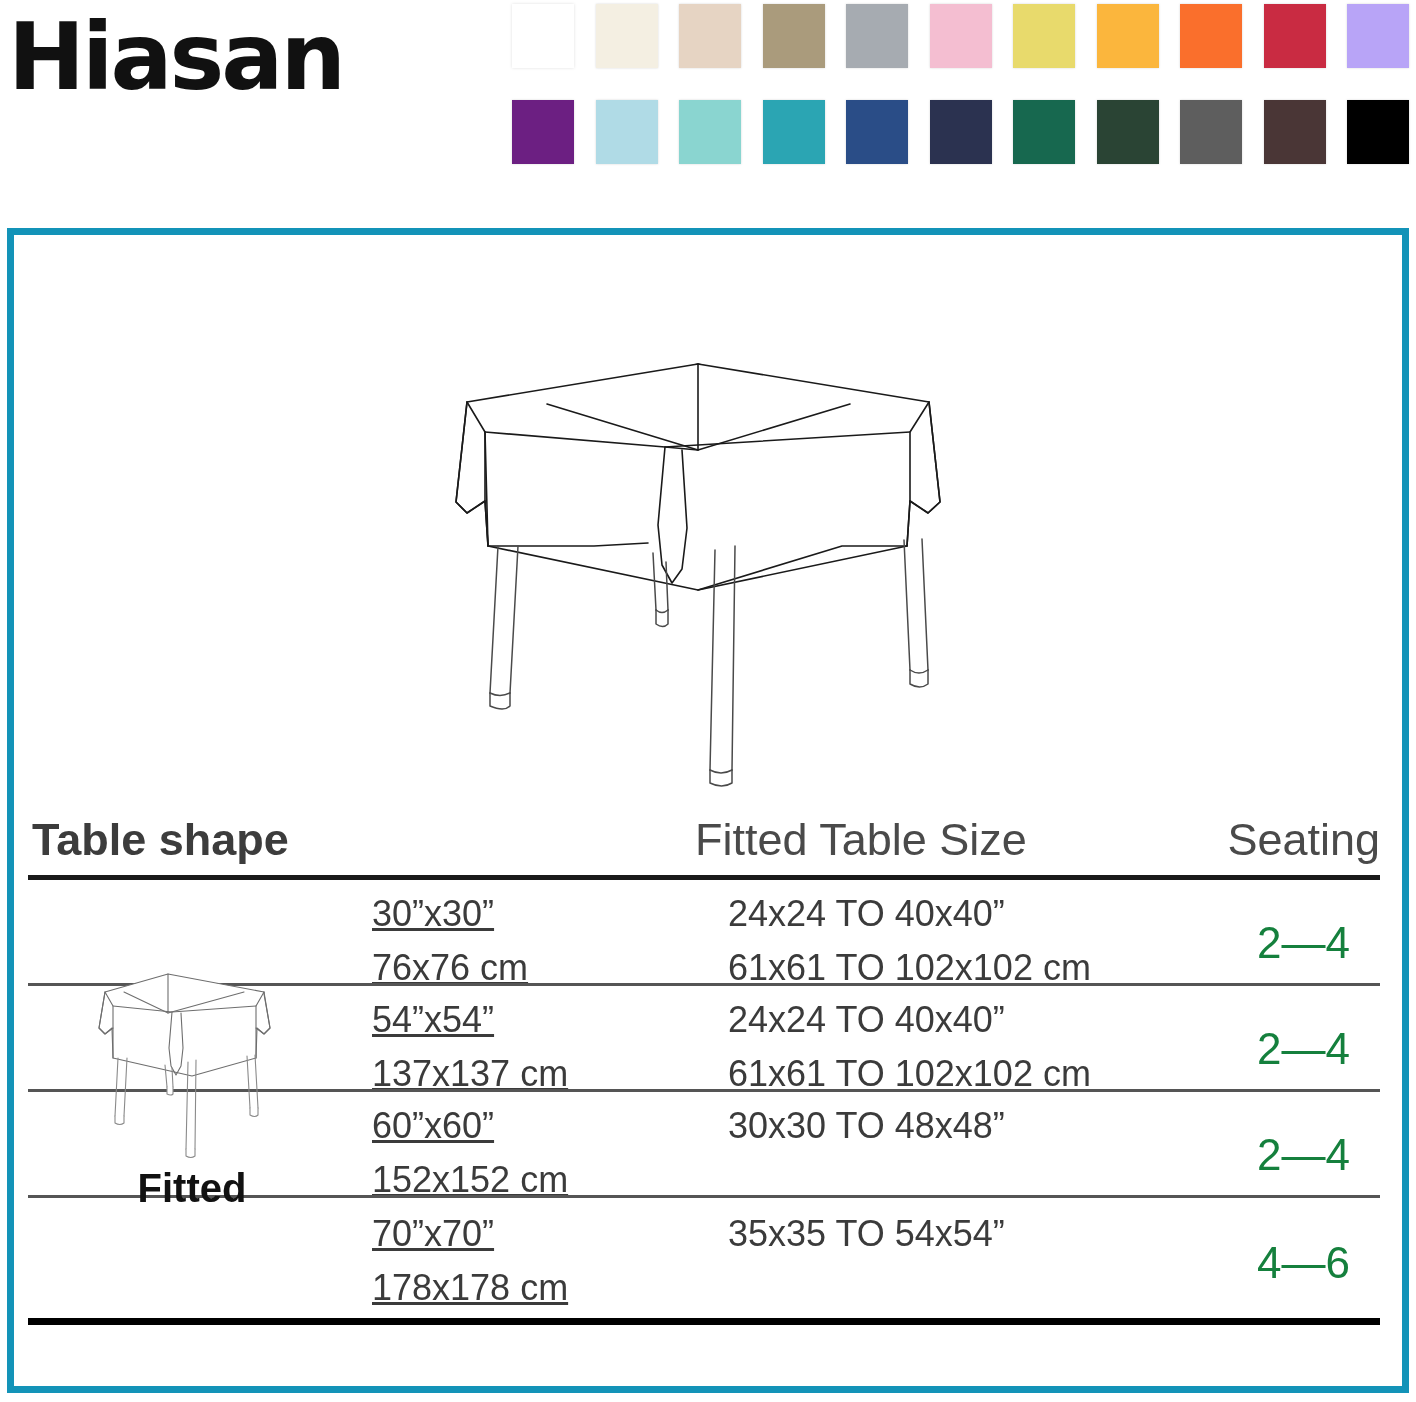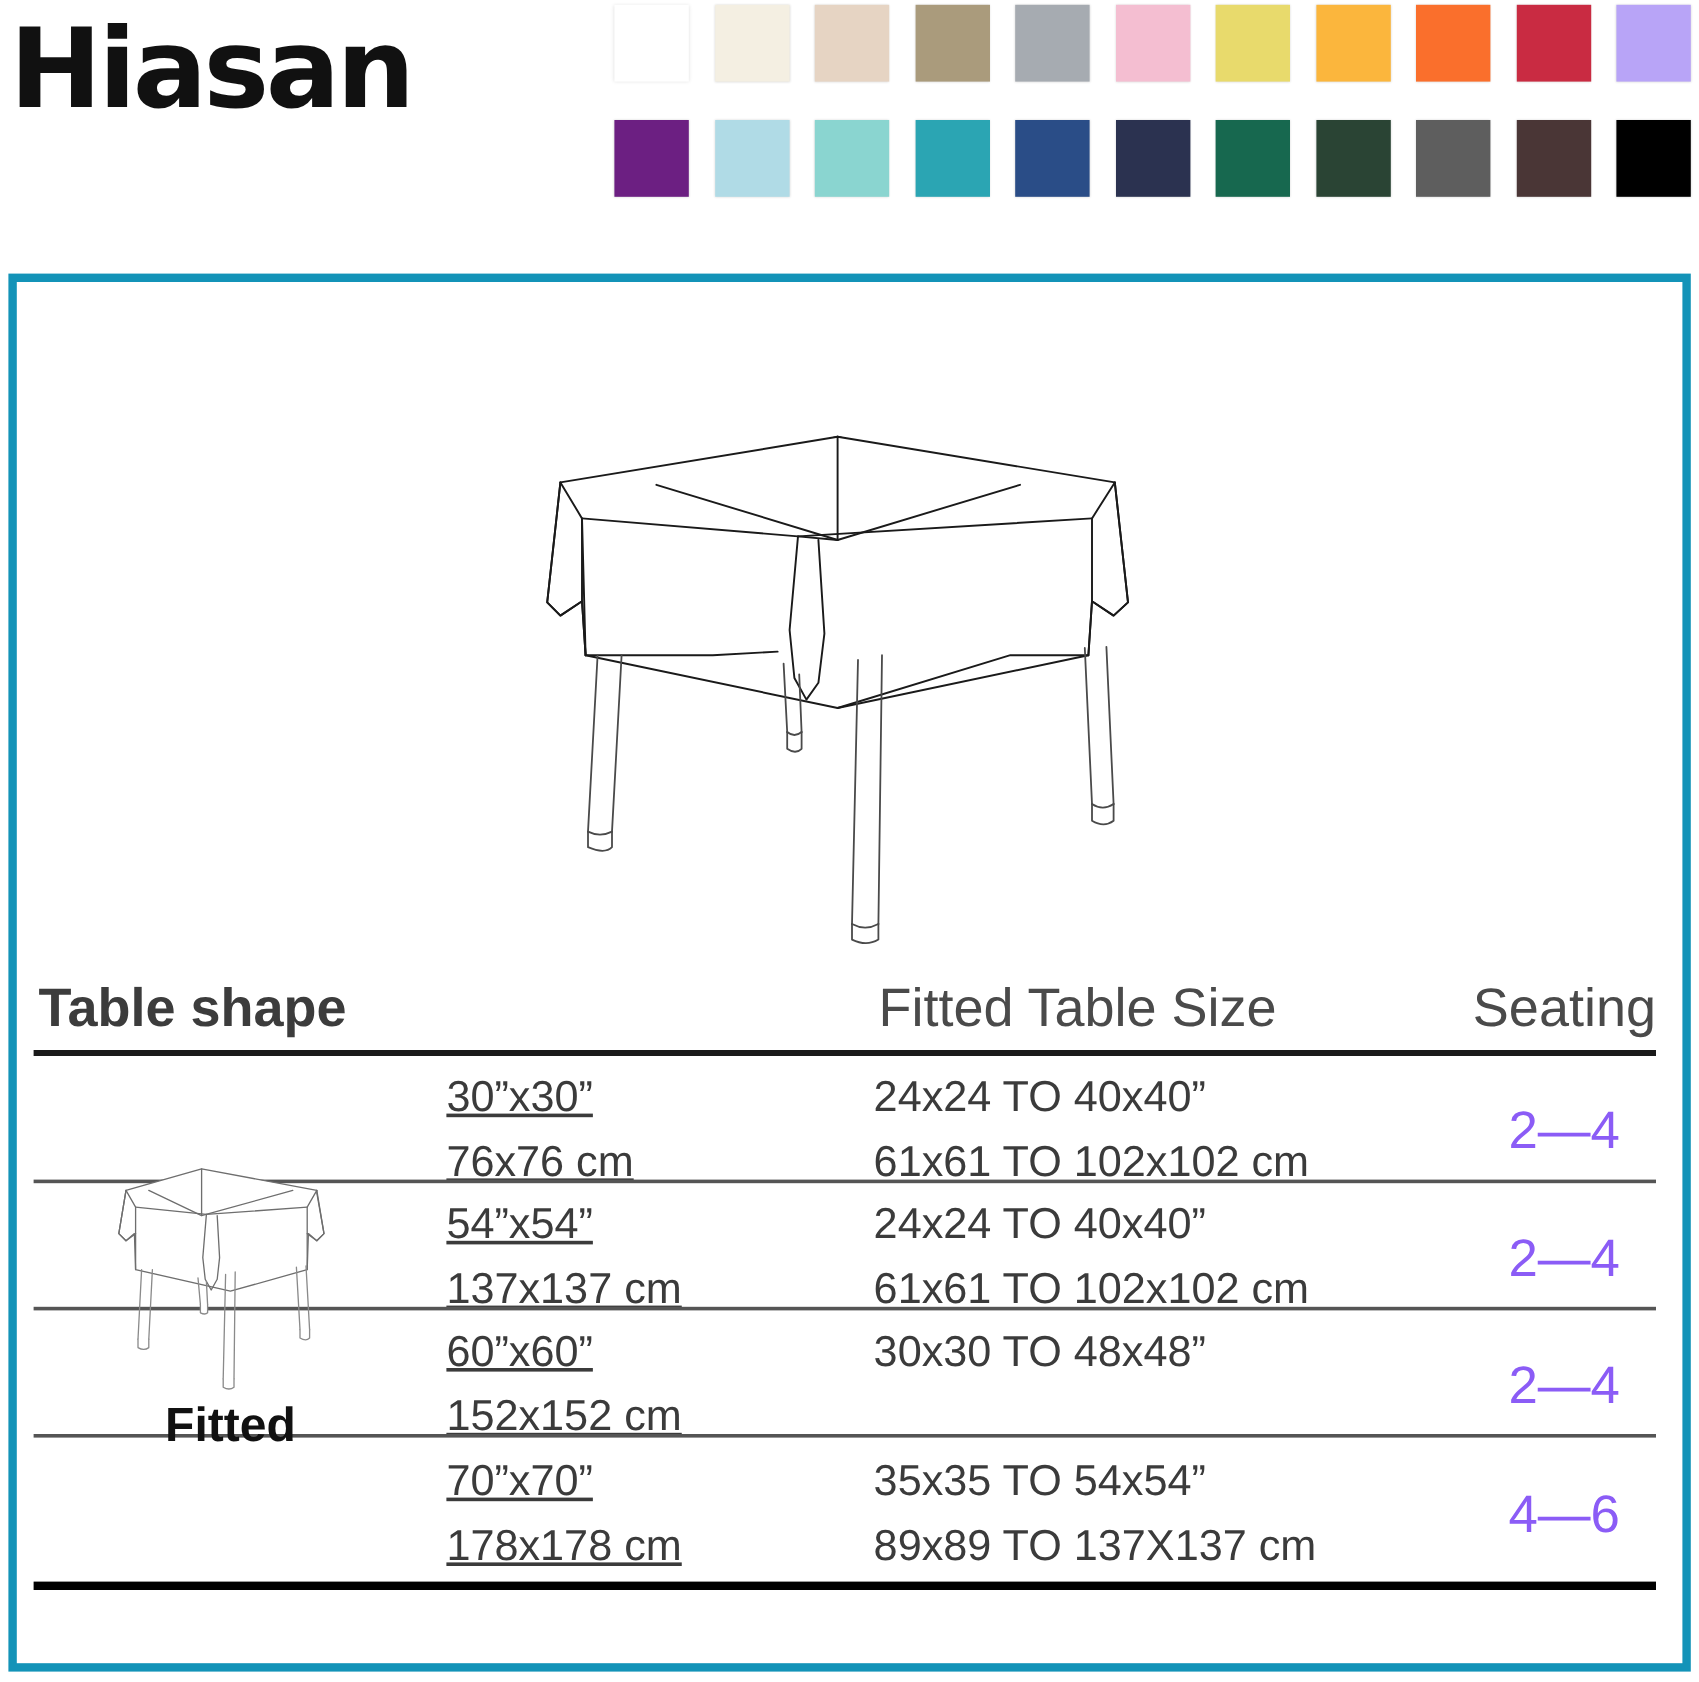--- a/index.html
+++ b/index.html
@@ -62,21 +62,21 @@
   .hdr{
     position:absolute;top:0;
     font-size:45px;
     color:#4a4a4a;
     line-height:68px;
     white-space:nowrap;
   }
   .hdr.bold{font-weight:bold;color:#3c3c3c;}
   #hdr-shape  {left:4px;}
   #hdr-cloth  {left:350px;}
-  #hdr-fitted {left:704px;}
+  #hdr-fitted {left:667px;}
   #hdr-seating{left:1160px;width:192px;text-align:right;}
 
   #header-rule{
     position:absolute;left:0px;top:69px;
     width:1352px;height:5px;background:#1a1a1a;
   }
 
   #table-body{position:absolute;left:0;top:74px;width:1356px;}
 
   .size-row{
@@ -101,21 +101,21 @@
   }
   .line-in {top:16px;}
   .line-cm {top:70px;}
 
   .cell-cloth  {left:344px;text-decoration:underline;}
   .cell-fitted {left:700px;}
 
   .cell-seating{
     position:absolute;left:1160px;top:38px;width:192px;
     text-align:right;padding-right:30px;
-    font-size:44px;color:#8b5cf6;
+    font-size:44px;color:#15803d;
     white-space:nowrap;box-sizing:border-box;
   }
 
   #bottom-rule{
     position:absolute;left:28px;top:1318px;
     width:1352px;height:7px;background:#000000;
   }
 
   
   #shape-cell{
@@ -257,21 +257,20 @@
       <div class="cell-line cell-cloth  line-cm">152x152 cm</div>
       <div class="cell-line cell-fitted line-in">30x30 TO 48x48”</div>
       <div class="cell-seating">2—4</div>
       <div class="row-divider"></div>
     </div>
 
     <div class="size-row r3">
       <div class="cell-line cell-cloth  line-in">70”x70”</div>
       <div class="cell-line cell-cloth  line-cm">178x178 cm</div>
       <div class="cell-line cell-fitted line-in">35x35 TO 54x54”</div>
-      <div class="cell-line cell-fitted line-cm">89x89 TO 137X137 cm</div>
       <div class="cell-seating">4—6</div>
 
     </div>
 
   </div>
 </div>
 
 <div id="shape-cell">
   <div id="shape-thumb">
     <svg viewBox="0 0 256 196" width="256" height="196" fill="none" stroke="#6e6e6e" stroke-width="1.1" stroke-linejoin="round" stroke-linecap="round">

